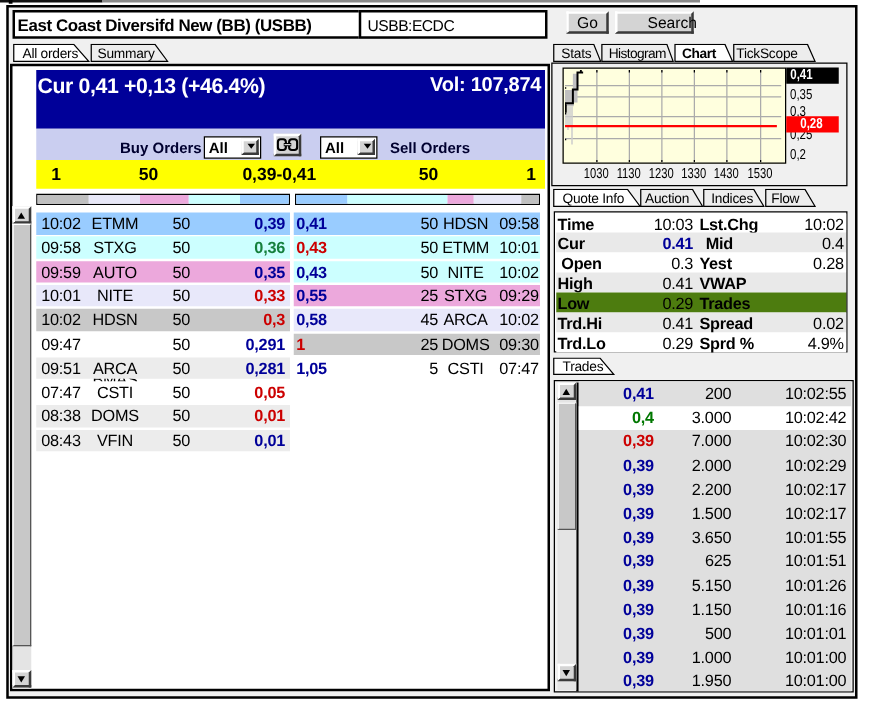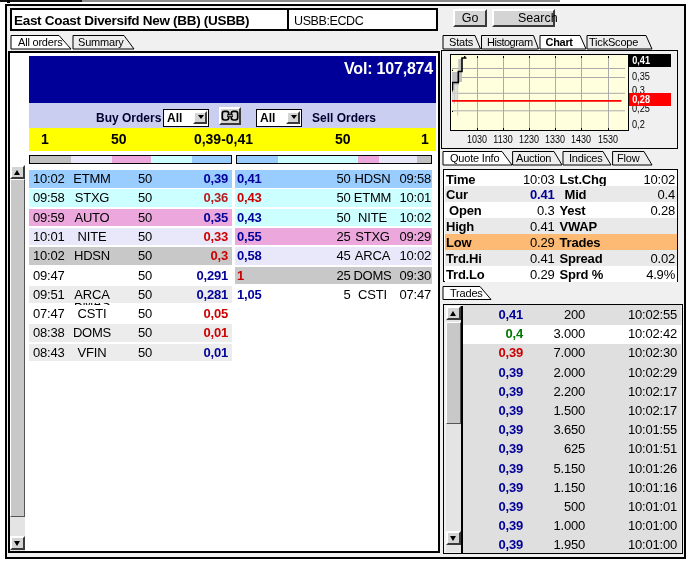--- a/index.html
+++ b/index.html
@@ -51,20 +51,21 @@
   <path d="M100,0.5 H140 L146,14 H100 Z" fill="#FFFFFF" stroke="#000" stroke-width="1"></path>
   <text x="9" y="11" font-size="11" letter-spacing="-0.2">Stats</text>
   <text x="47" y="11" font-size="11" letter-spacing="-0.5">Histogram</text>
   <text x="105.5" y="11" font-size="11" letter-spacing="-0.3" font-weight="bold">Chart</text>
   <text x="149" y="11" font-size="11" letter-spacing="-0.2">TickScope</text>
 </svg>
 
 <div class="abs" style="left:8px;top:51px;width:432px;height:502px;border:2px solid #000;background:#fff;"></div>
 
 <div class="abs" style="left:29px;top:56px;width:407px;height:47px;background:#000099;color:#fff;">
+  <div class="abs b" style="left:1px;top:3px;font-size:17px;letter-spacing:-0.3px;">Cur 0,41 +0,13 (+46.4%)</div>
   <div class="abs b tr" style="right:3px;top:3.5px;font-size:16px;letter-spacing:-0.2px;">Vol: 107,874</div>
 </div>
 
 <div class="abs" style="left:29px;top:103px;width:407px;height:25px;background:#CACEF0;"></div>
 <div class="abs b" style="left:96px;top:111px;font-size:12px;color:#000030;">Buy Orders</div>
 <div class="abs" style="left:163px;top:109px;width:46px;height:17.5px;border:1.5px solid #000;background:#fff;">
   <div class="abs b" style="left:3px;top:1px;font-size:12px;">All</div>
   <div class="abs btn3d" style="right:1px;top:1px;width:14px;height:13px;"></div>
   <div class="abs" style="right:4.5px;top:5px;width:0;height:0;border-left:3.5px solid transparent;border-right:3.5px solid transparent;border-top:4.5px solid #000;"></div>
 </div>
@@ -111,21 +112,21 @@
 <div class="row" style="left:29px;top:170.0px;width:202.5px;height:17.5px;background:#99CCFF;">
     <div class="cell" style="left:4px;">10:02</div>
     <div class="cell tc" style="left:35px;width:56px;">ETMM</div>
     <div class="cell tr" style="left:75px;width:48px;">50</div>
     <div class="cell tr b" style="right:3.5px;width:70px;color:#000099;">0,39</div>
   </div>
 <div class="row" style="left:29px;top:189.3px;width:202.5px;height:17.5px;background:#CCFFFF;">
     <div class="cell" style="left:4px;">09:58</div>
     <div class="cell tc" style="left:35px;width:56px;">STXG</div>
     <div class="cell tr" style="left:75px;width:48px;">50</div>
-    <div class="cell tr b" style="right:3.5px;width:70px;color:#b91c1c;">0,36</div>
+    <div class="cell tr b" style="right:3.5px;width:70px;color:#15803d;">0,36</div>
   </div>
 <div class="row" style="left:29px;top:208.6px;width:202.5px;height:17.5px;background:#ECA8DC;">
     <div class="cell" style="left:4px;">09:59</div>
     <div class="cell tc" style="left:35px;width:56px;">AUTO</div>
     <div class="cell tr" style="left:75px;width:48px;">50</div>
     <div class="cell tr b" style="right:3.5px;width:70px;color:#000099;">0,35</div>
   </div>
 <div class="row" style="left:29px;top:227.9px;width:202.5px;height:17.5px;background:#E8E8FA;">
     <div class="cell" style="left:4px;">10:01</div>
     <div class="cell tc" style="left:35px;width:56px;">NITE</div>
@@ -257,21 +258,21 @@
     <line x1="156.5" y1="72" x2="156.5" y2="74" stroke="#000" stroke-width="1"></line>
     <line x1="-1.5" y1="14.3" x2="1" y2="14.3" stroke="#000" stroke-width="1.2"></line>
     <line x1="-1.5" y1="34.9" x2="1" y2="34.9" stroke="#000" stroke-width="1.2"></line>
     <line x1="-1.5" y1="55.5" x2="1" y2="55.5" stroke="#000" stroke-width="1.2"></line>
   </svg>
 <div class="abs b" style="left:629px;top:54px;width:42px;height:13px;background:#000;color:#fff;font-size:11.5px;line-height:13px;"><span style="display:inline-block;transform:scaleX(0.8);transform-origin:0 0;padding-left:4px;">0,41</span></div>
 <div class="abs" style="left:632px;top:70.5px;font-size:11.5px;line-height:11px;transform:scaleX(0.8);transform-origin:0 50%;">0,35</div>
 <div class="abs" style="left:632px;top:84.8px;font-size:11.5px;line-height:11px;transform:scaleX(0.8);transform-origin:0 50%;">0,3</div>
 <div class="abs" style="left:632px;top:103.3px;font-size:11.5px;line-height:11px;transform:scaleX(0.8);transform-origin:0 50%;">0,25</div>
 <div class="abs" style="left:632px;top:119.2px;font-size:11.5px;line-height:11px;transform:scaleX(0.8);transform-origin:0 50%;">0,2</div>
-<div class="abs b" style="left:629px;top:93.2px;width:42px;height:12.5px;background:#FF0000;color:#fff;font-size:11.5px;line-height:12.5px;"><span style="display:inline-block;transform:scaleX(0.8);transform-origin:0 0;padding-left:4px;">0,28</span></div>
+<div class="abs b" style="left:629px;top:93.2px;width:42px;height:12.5px;background:#FF0000;color:#fff;font-size:11.5px;line-height:12.5px;text-align:center;"><span style="display:inline-block;transform:scaleX(0.8);transform-origin:0 0;padding-left:4px;">0,28</span></div>
 <div class="abs tc" style="left:463px;top:132.5px;width:28px;font-size:11.5px;transform:scaleX(0.78);">1030</div>
 <div class="abs tc" style="left:489px;top:132.5px;width:28px;font-size:11.5px;transform:scaleX(0.78);">1130</div>
 <div class="abs tc" style="left:515px;top:132.5px;width:28px;font-size:11.5px;transform:scaleX(0.78);">1230</div>
 <div class="abs tc" style="left:541px;top:132.5px;width:28px;font-size:11.5px;transform:scaleX(0.78);">1330</div>
 <div class="abs tc" style="left:567px;top:132.5px;width:28px;font-size:11.5px;transform:scaleX(0.78);">1430</div>
 <div class="abs tc" style="left:594px;top:132.5px;width:28px;font-size:11.5px;transform:scaleX(0.78);">1530</div>
 
 <svg class="abs" style="left:440px;top:151px;" width="220" height="15" viewBox="0 0 220 15">
   <path d="M72.6,0.5 H114 L122,14 H72.6 Z" fill="#EDEDED" stroke="#000" stroke-width="1"></path>
   <path d="M123,0.5 H163 L171,14 H123 Z" fill="#EDEDED" stroke="#000" stroke-width="1"></path>
@@ -302,21 +303,21 @@
     <div class="cell tr" style="left:47px;width:63px;">0.3</div>
     <div class="cell b" style="left:115px;">Yest</div>
     <div class="cell tr" style="left:165px;width:65.5px;">0.28</div>
   </div>
 <div class="row" style="left:444.5px;top:218.2px;width:232.5px;height:15.9px;background:#E9E9E9;">
     <div class="cell b" style="left:1.5px;">High</div>
     <div class="cell tr" style="left:47px;width:63px;">0.41</div>
     <div class="cell b" style="left:115px;">VWAP</div>
     <div class="cell tr" style="left:165px;width:65.5px;"></div>
   </div>
-<div class="row" style="left:444.5px;top:234.1px;width:232.5px;height:15.9px;background:#fdba74;">
+<div class="row" style="left:444.5px;top:234.1px;width:232.5px;height:15.9px;background:#4d7c0f;">
     <div class="cell b" style="left:1.5px;">Low</div>
     <div class="cell tr" style="left:47px;width:63px;">0.29</div>
     <div class="cell b" style="left:115px;">Trades</div>
     <div class="cell tr" style="left:165px;width:65.5px;margin-top:32px;">35</div>
   </div>
 <div class="row" style="left:444.5px;top:250.0px;width:232.5px;height:15.9px;background:#E9E9E9;">
     <div class="cell b" style="left:1.5px;">Trd.Hi</div>
     <div class="cell tr" style="left:47px;width:63px;">0.41</div>
     <div class="cell b" style="left:115px;">Spread</div>
     <div class="cell tr" style="left:165px;width:65.5px;">0.02</div>

